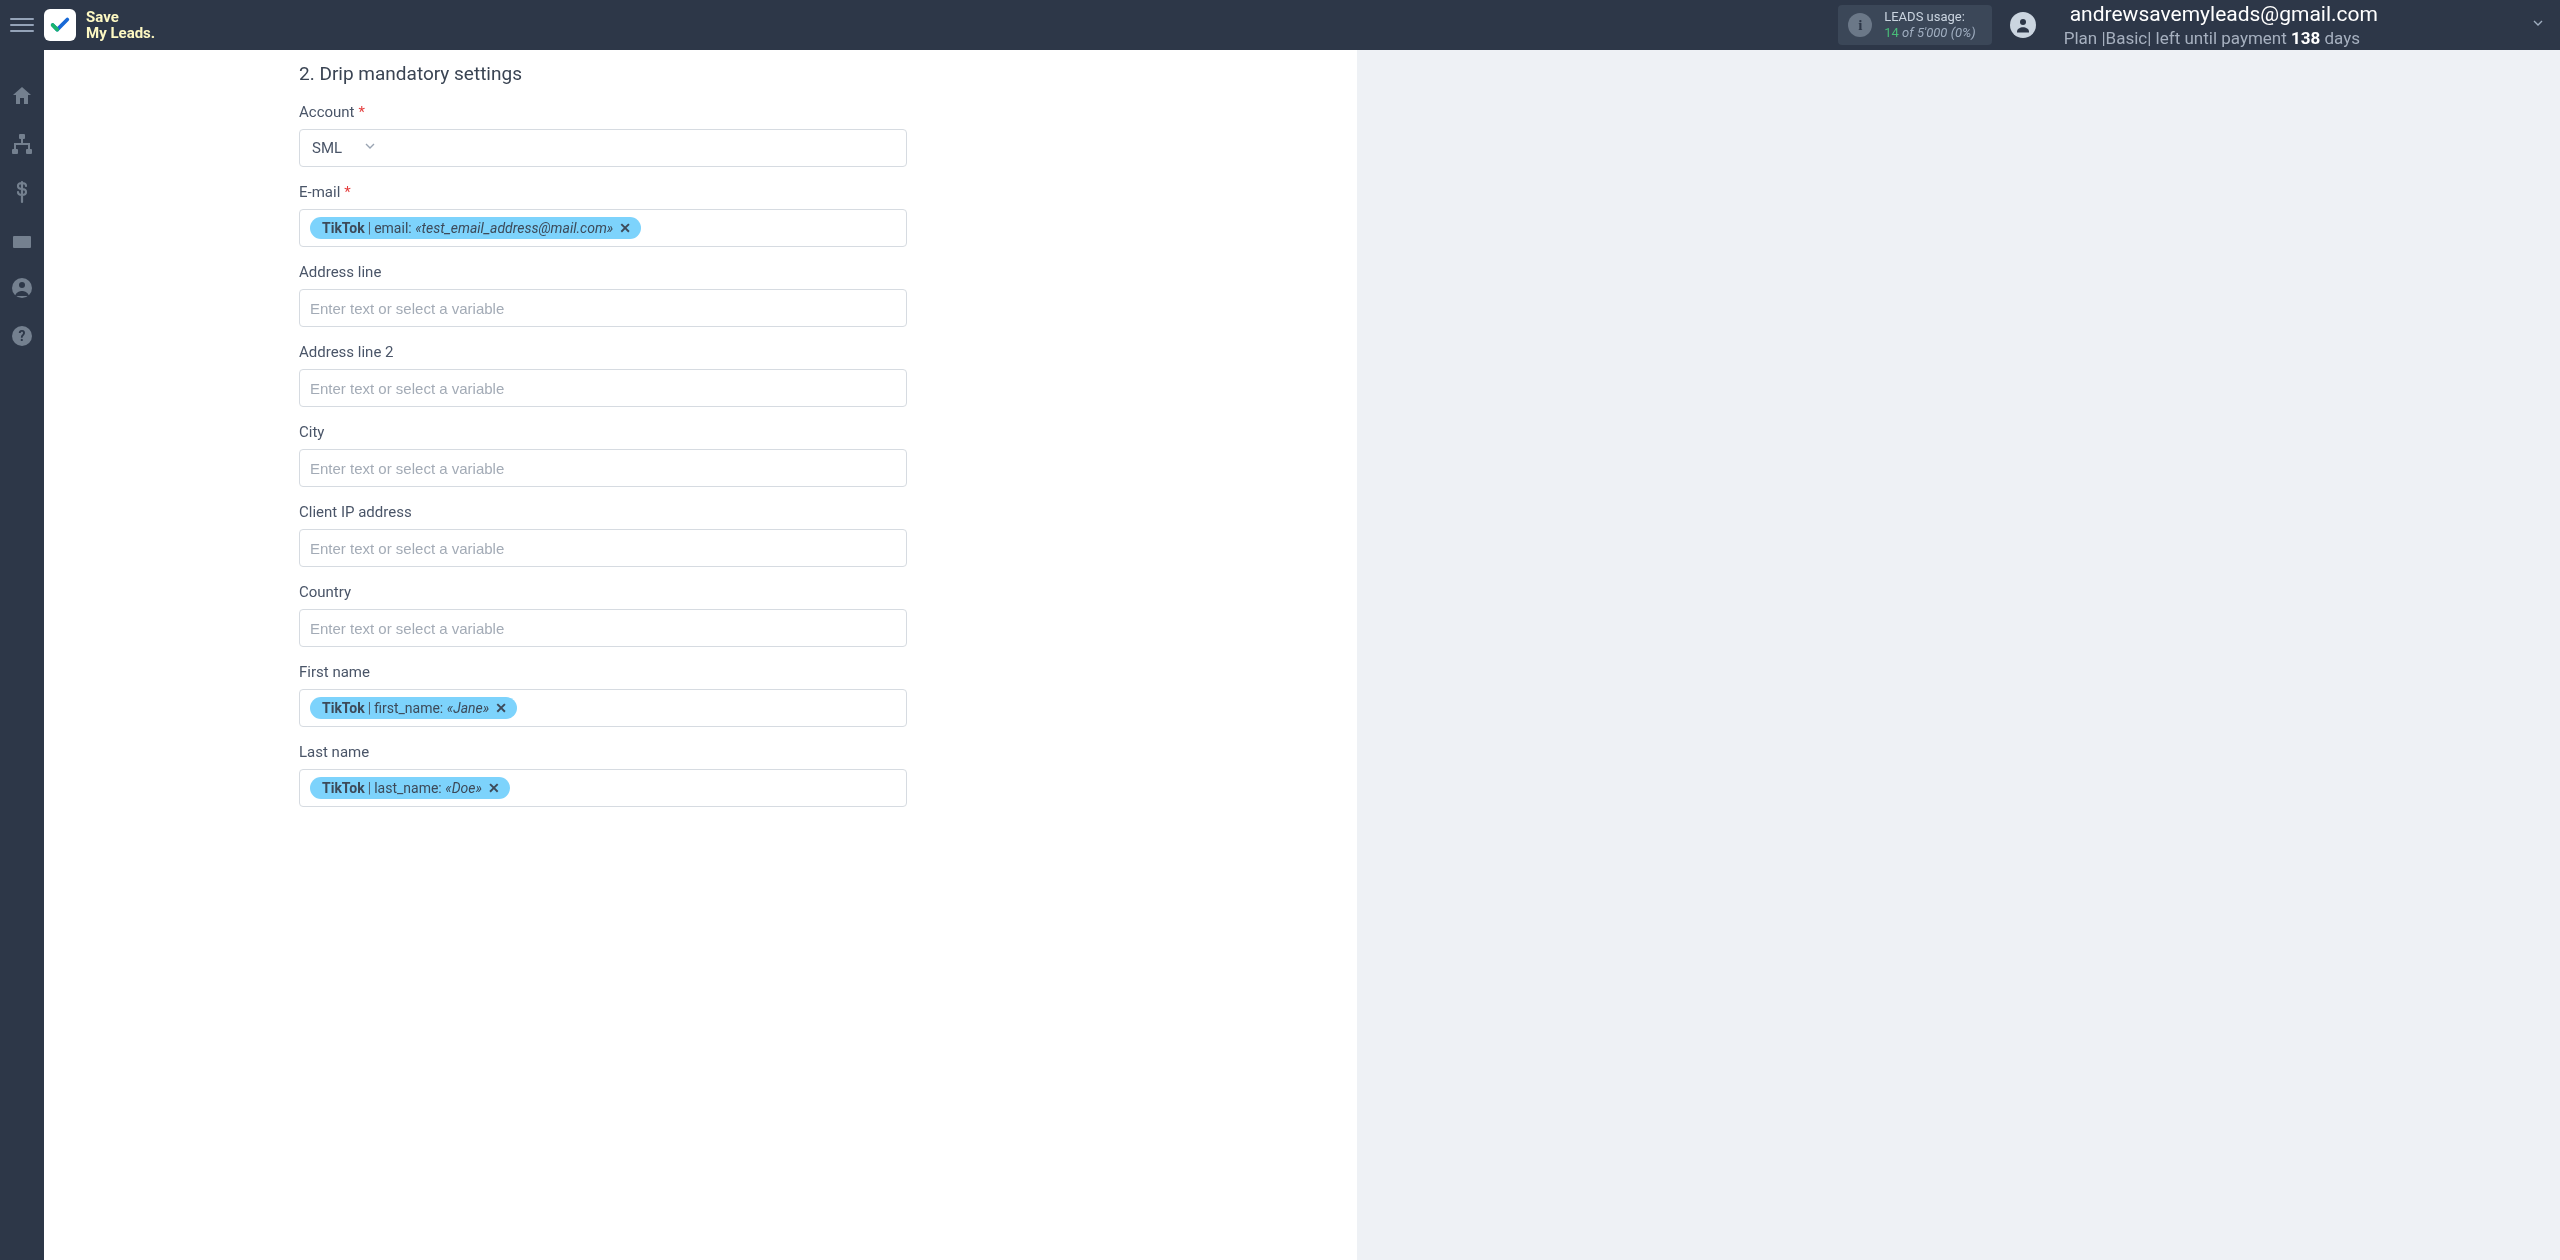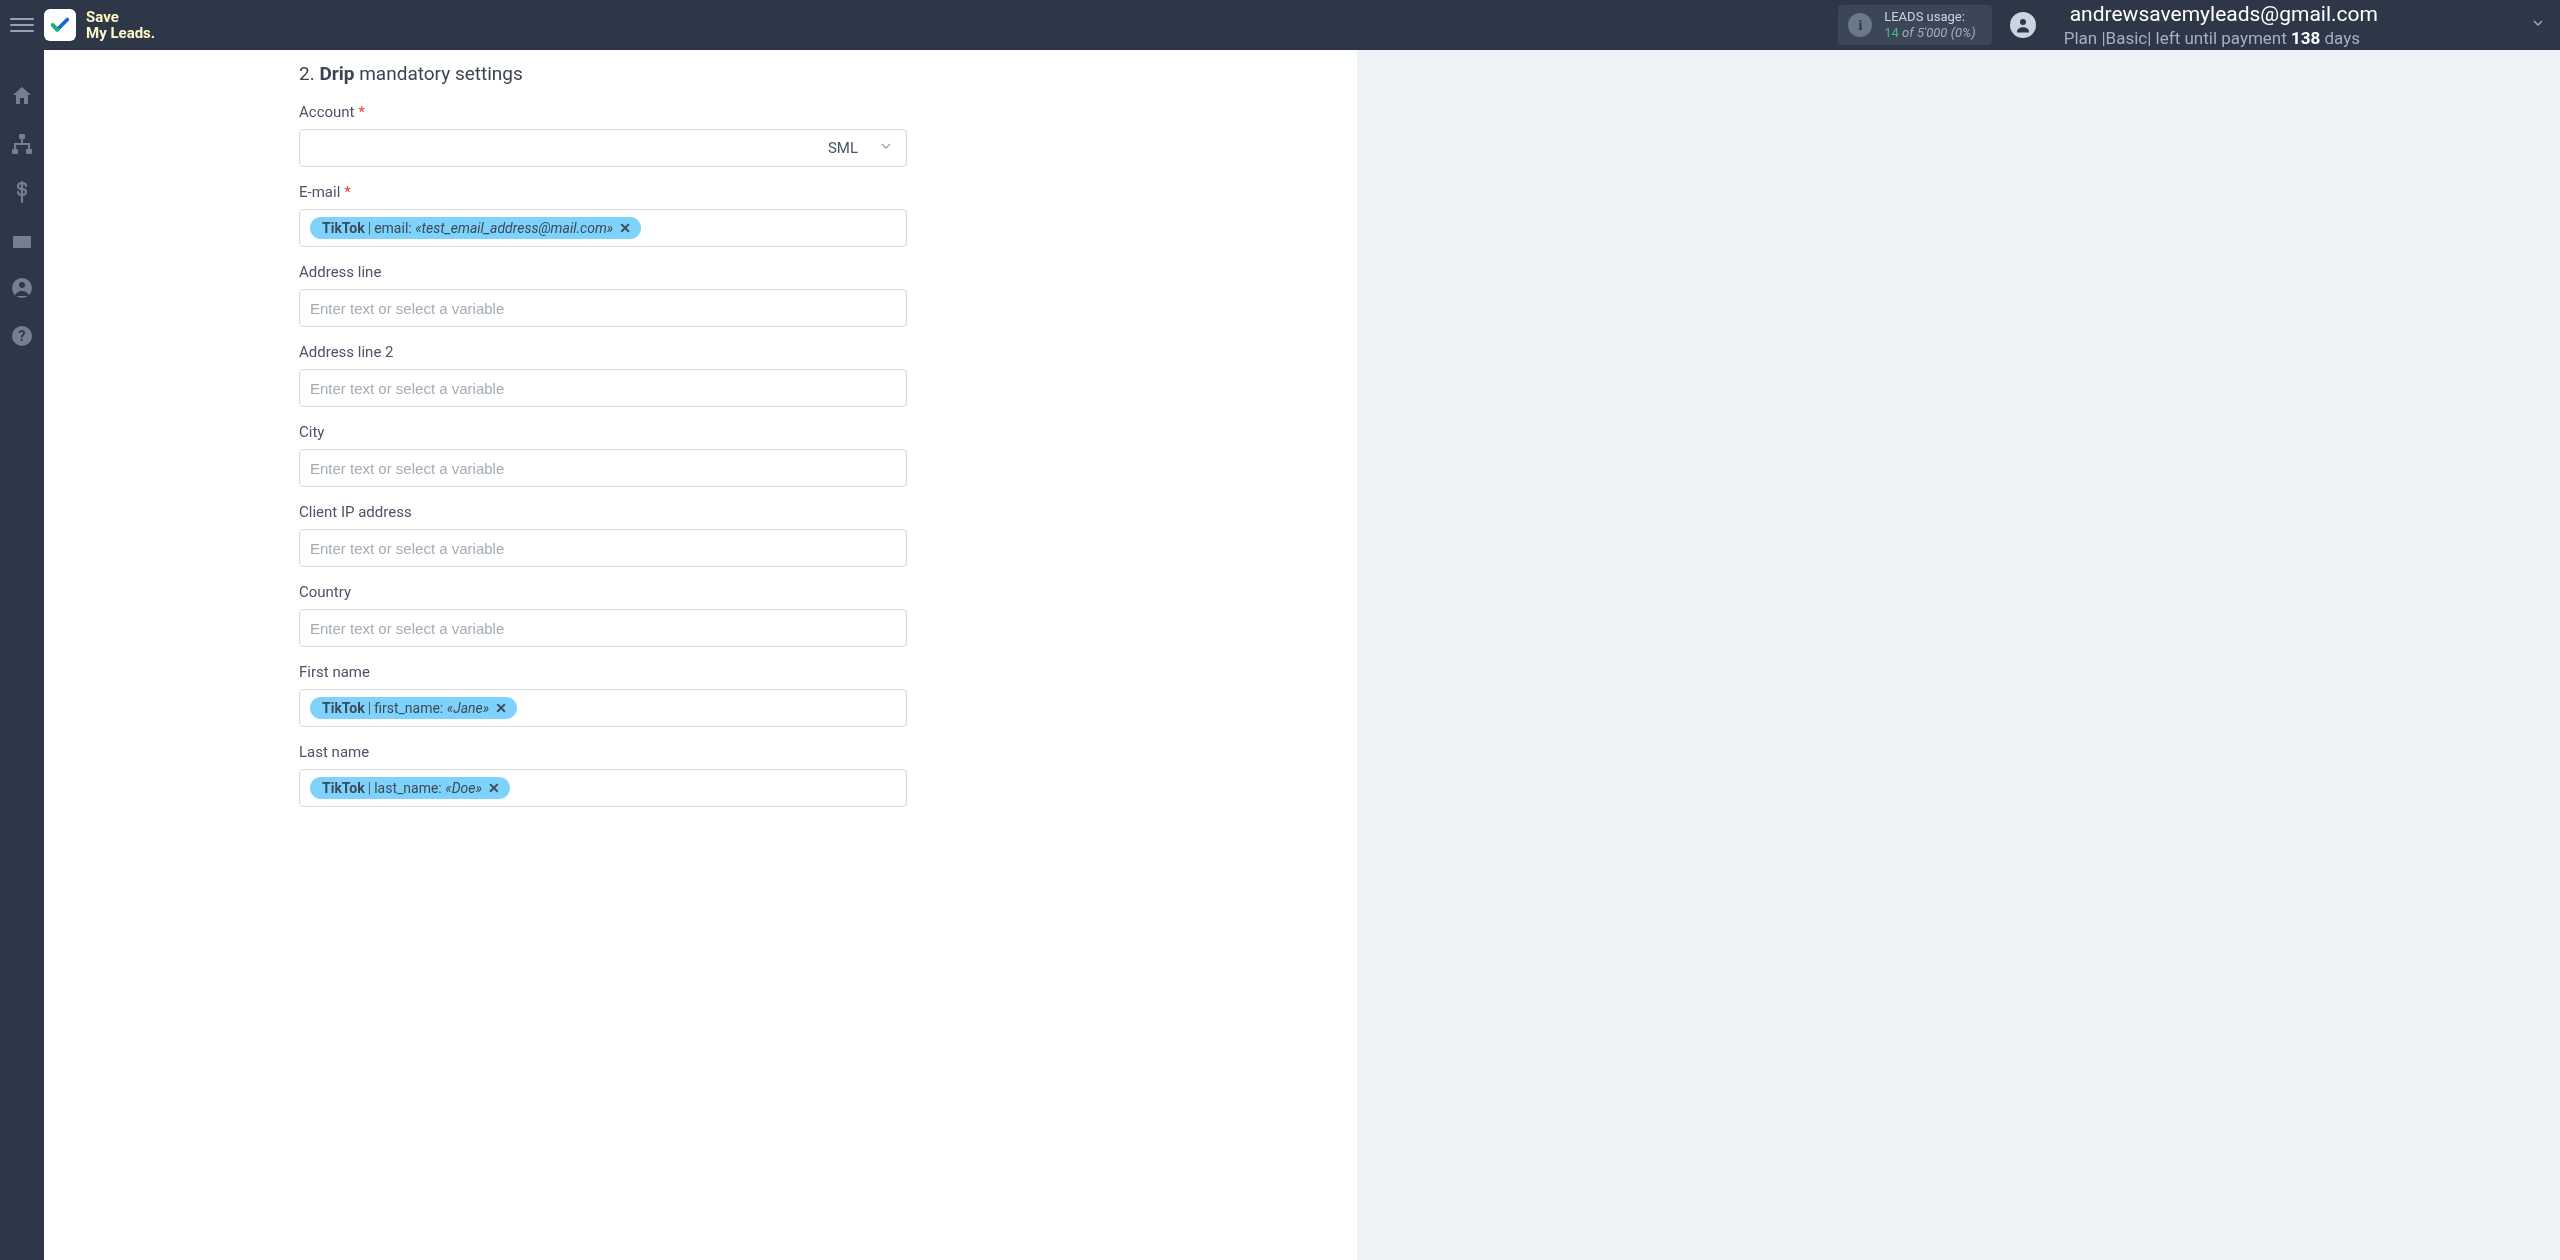--- a/index.html
+++ b/index.html
@@ -75,31 +75,31 @@
   .sb-item { width: 24px; height: 24px; cursor: pointer; color: #74808f; }
   .sb-item svg { width: 100%; height: 100%; fill: currentColor; }
 
   
   .main { flex: 1; overflow: auto; }
   .card {
     background: #fff; width: 1313px; min-height: 100%; padding: 12px 0 40px 0;
   }
   .form   { width: 608px; margin-left: 255px; }
   .section-title { font-size: 19px; color: #3a4453; margin-bottom: 18px; }
-  .section-title .bold { font-weight: 700; }
+  .section-title .bold { font-weight: 400; }
 
   .field { margin-bottom: 16px; }
   .f-label { font-size: 15px; color: #4a5568; margin-bottom: 8px; display: block; }
   .req { color: #e53e3e; margin-left: 4px; }
 
   .select, .text-input, .tag-input {
     width: 100%; border: 1px solid #d6dbe1; border-radius: 4px; background: #fff;
     min-height: 38px; font-size: 15px; color: #4a5568;
   }
-  .select { display: flex; align-items: center; justify-content: flex-end; padding: 0 12px; cursor: pointer; gap: 20px; }
+  .select { display: flex; align-items: center; justify-content: flex-start; padding: 0 12px; cursor: pointer; gap: 20px; }
   .select .chev svg { width: 16px; height: 16px; stroke: #9aa4b2; fill: none; stroke-width: 2; }
 
   .text-input { padding: 0 10px; }
   .text-input::placeholder { color: #a3abb6; }
 
   .tag-input { display: flex; align-items: center; padding: 4px 10px; gap: 6px; cursor: text; }
   .tag {
     background: #7dd3fc; color: #3d4a59; border-radius: 14px;
     padding: 3px 10px 3px 12px; display: flex; align-items: center; font-size: 14px;
   }

